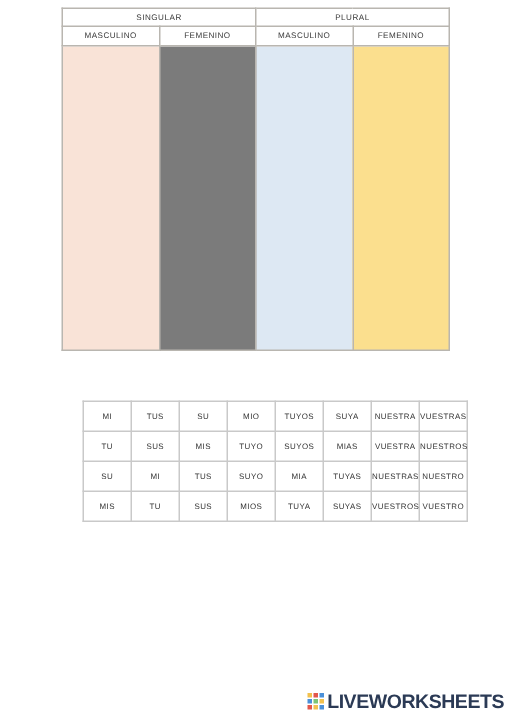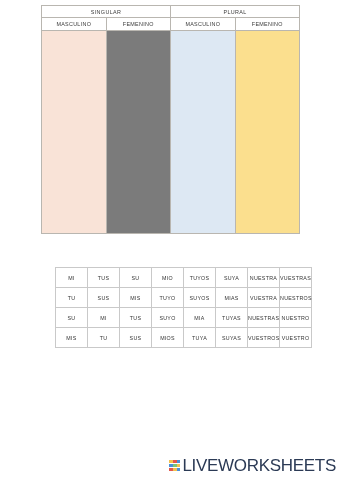--- a/index.html
+++ b/index.html
@@ -96,22 +96,22 @@
     width: 11px;
     height: 11px;
     display: grid;
     grid-template-columns: repeat(3, 1fr);
     grid-template-rows: repeat(3, 1fr);
     gap: 0.5px;
   }
   .logo-mark i { display: block; }
   .logo-text {
     font-family: "Liberation Sans", sans-serif;
-    font-weight: normal;
-    font-size: 17px;
+    font-weight: bold;
+    font-size: 13px;
     letter-spacing: -0.3px;
     color: #2b3a55;
     line-height: 1;
   }
 </style>
 </head>
 <body>
 
 <div class="sheet">
   <table class="grid">

